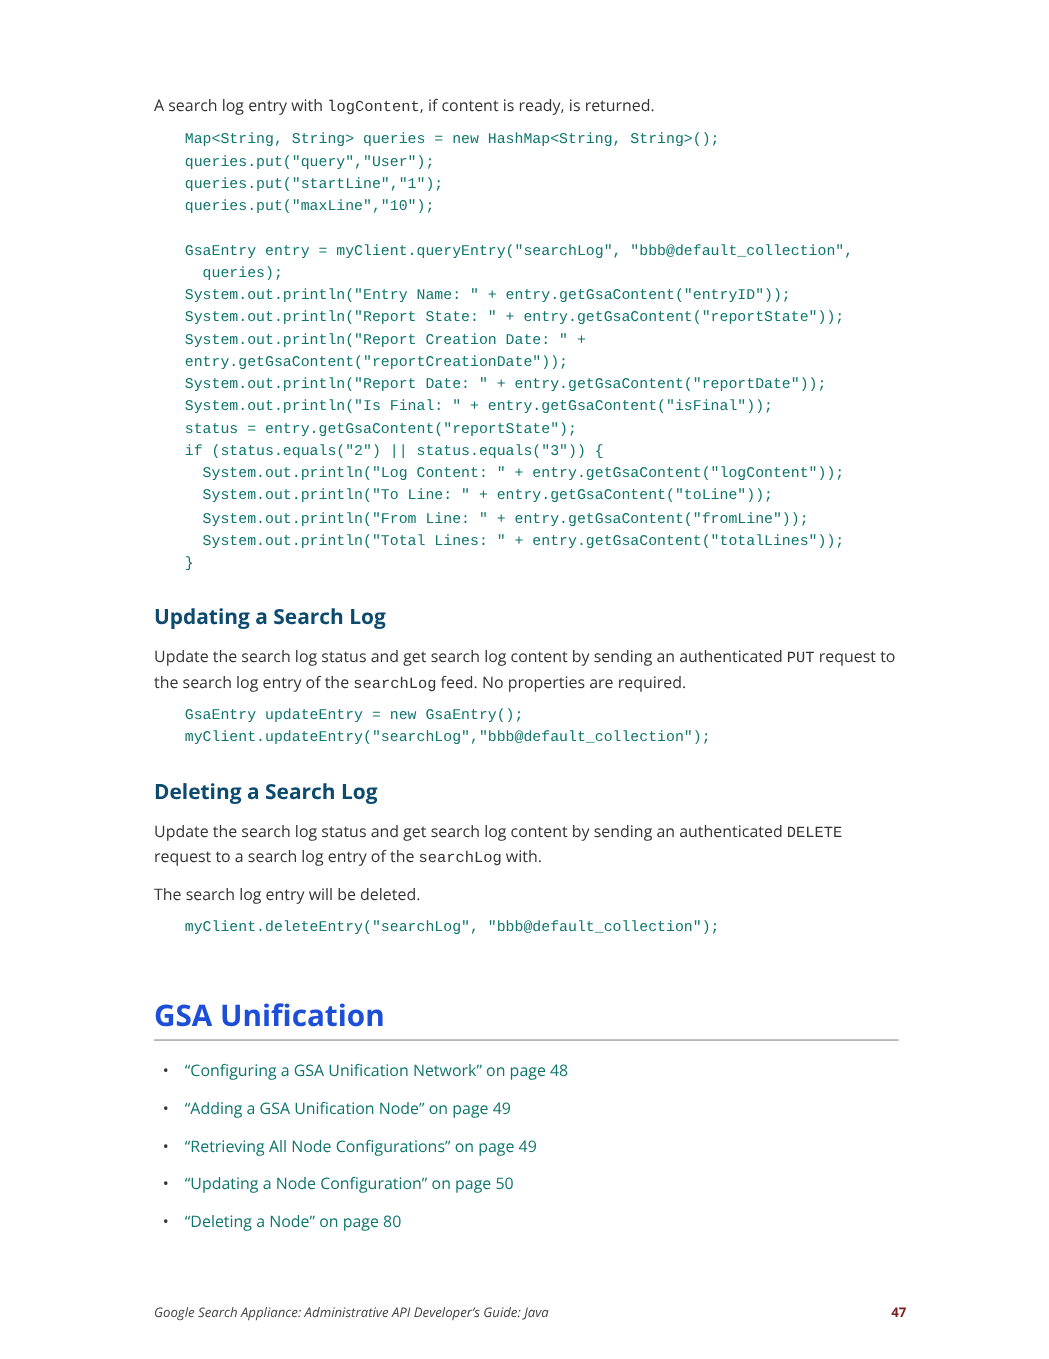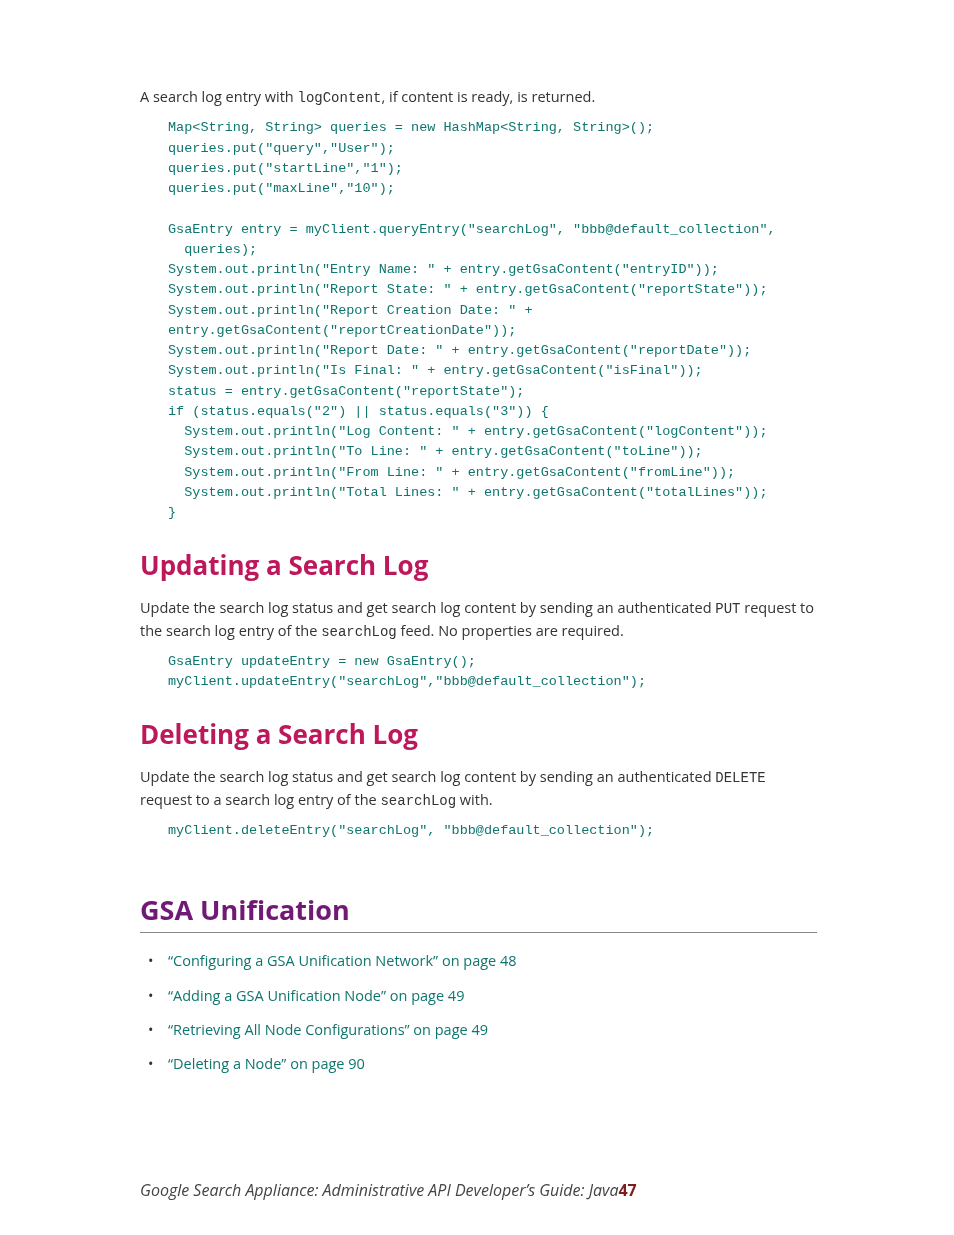--- a/index.html
+++ b/index.html
@@ -26,30 +26,30 @@
     }
     .code-block {
       font-family: "Courier New", Courier, monospace;
       font-size: 13.5px;
       line-height: 1.5;
       white-space: pre;
       margin: 10px 0 24px 28px;
       color: #0f766e;
     }
     .h2 {
-      font-size: 26px;
+      font-size: 19px;
       font-weight: 700;
-      color: #be185d;
+      color: #0c4a6e;
       margin-top: 12px;
       margin-bottom: 14px;
     }
     .h1 {
       font-size: 27px;
       font-weight: 700;
-      color: #701a75;
+      color: #1d4ed8;
       margin-top: 50px;
       margin-bottom: 4px;
     }
     .h1-rule {
       border: none;
       border-top: 1px solid #888;
       margin-bottom: 18px;
     }
     ul.bullets {
       list-style: none;
@@ -69,23 +69,23 @@
       left: 8px;
       top: 0;
       color: #333;
     }
     .footer {
       position: absolute;
       bottom: 34px;
       left: 140px;
       right: 130px;
       display: flex;
-      justify-content: flex-start;
+      justify-content: space-between;
       align-items: baseline;
-      font-size: 16px;
+      font-size: 12px;
     }
     .footer-left {
       font-style: italic;
       color: #444;
     }
     .footer-right {
       font-weight: 700;
       color: #7f1d1d;
     }
   </style>
@@ -127,32 +127,34 @@
 
   <div class="code-block">GsaEntry updateEntry = new GsaEntry();
 myClient.updateEntry("searchLog","bbb@default_collection");</div>
 
   <h2 class="h2">Deleting a Search Log</h2>
 
   <p class="para">
     <span>Update the search log status and get search log content by sending an authenticated </span><span class="code-inline">DELETE</span><span> request to a search log entry of the </span><span class="code-inline">searchLog</span><span> with.</span>
   </p>
 
+  <p class="para" style="margin-top:12px;">The search log entry will be deleted.</p>
 
   <div class="code-block">myClient.deleteEntry("searchLog", "bbb@default_collection");</div>
 
   <h1 class="h1">GSA Unification</h1>
   <hr class="h1-rule">
 
 
   <ul class="bullets">
     <li>“Configuring a GSA Unification Network” on page 48</li>
     <li>“Adding a GSA Unification Node” on page 49</li>
     <li>“Retrieving All Node Configurations” on page 49</li>
-    <li>“Deleting a Node” on page 90</li>
+    <li>“Updating a Node Configuration” on page 50</li>
+    <li>“Deleting a Node” on page 80</li>
   </ul>
 
 </div>
 
 <div class="footer">
   <span class="footer-left">Google Search Appliance: Administrative API Developer’s Guide: Java</span>
   <span class="footer-right">47</span>
 </div>
 
 </body></html>

